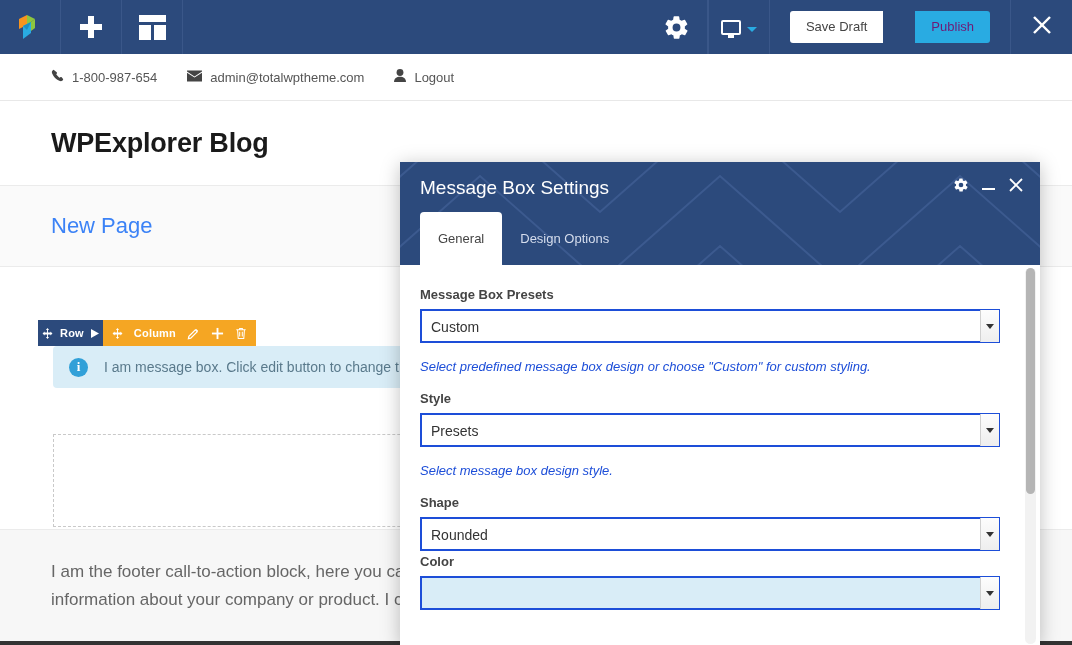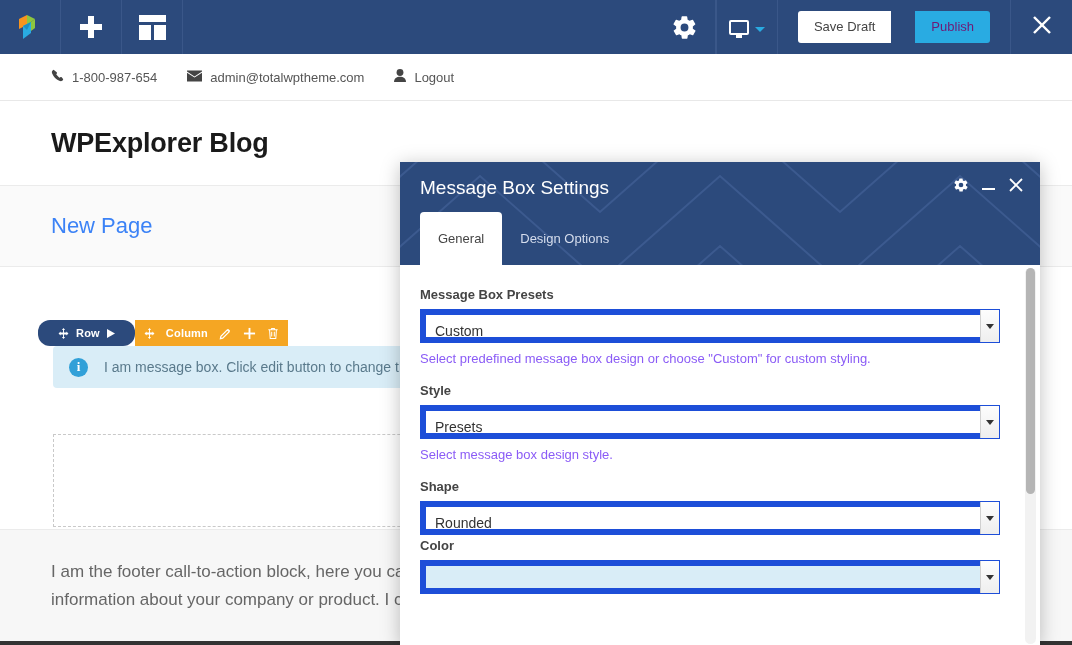--- a/index.html
+++ b/index.html
@@ -104,21 +104,21 @@
   .btn-white {
     background: #ffffff;
     color: #555555;
     border-radius: 3px;
     margin-right: 18px;
   }
   .btn-savedraft {
     background: #ffffff;
     color: #444444;
     border-radius: 3px 0 0 3px;
-    margin-right: 0;
+    margin-right: 8px;
   }
   .btn-publish {
     background: #29abe2;
     color: #701a75;
     border-radius: 0 3px 3px 0;
     margin-left: 24px;
   }
 
   .close-cell {
     width: 62px;
@@ -204,23 +204,22 @@
     display: flex;
     align-items: stretch;
     height: 26px;
     font-size: 11px;
   }
   .rowbar-row {
     background: #2c4a7c;
     color: #ffffff;
     display: flex;
     align-items: center;
-    padding: 0 20px;
+    padding: 0 4px;
     gap: 7px;
-    border-radius: 12px;
   }
   .rowbar-col {
     background: #f5a623;
     color: #ffffff;
     display: flex;
     align-items: center;
     padding: 0 9px;
     gap: 11px;
   }
   .rb-label { font-weight: bold; letter-spacing: 0.2px; }
@@ -386,21 +385,21 @@
     margin-bottom: 7px;
   }
   .sel-wrap {
     position: relative;
     width: 580px;
     height: 34px;
   }
   .sel {
     width: 580px;
     height: 34px;
-    border: 6px solid #1d4ed8;
+    border: 2px solid #1d4ed8;
     background: #ffffff;
     font-size: 14px;
     color: #333333;
     padding: 0 28px 0 9px;
     font-family: "Liberation Sans", sans-serif;
     line-height: 32px;
     cursor: pointer;
     display: block;
   }
   .sel.colored { background: #d9edf7; }
@@ -417,22 +416,23 @@
   }
   .sel-btn::after {
     content: "";
     width: 0; height: 0;
     border-left: 4px solid transparent;
     border-right: 4px solid transparent;
     border-top: 5px solid #333333;
   }
   .field-help {
     font-size: 13px;
-    color: #8b5cf6;
-    margin-top: 8px;
+    font-style: italic;
+    color: #1d4ed8;
+    margin-top: 16px;
     margin-bottom: 17px;
   }
 
   .modal-scrollbar {
     position: absolute;
     right: 4px;
     top: 106px;
     width: 11px;
     height: 376px;
     background: #f2f2f2;

